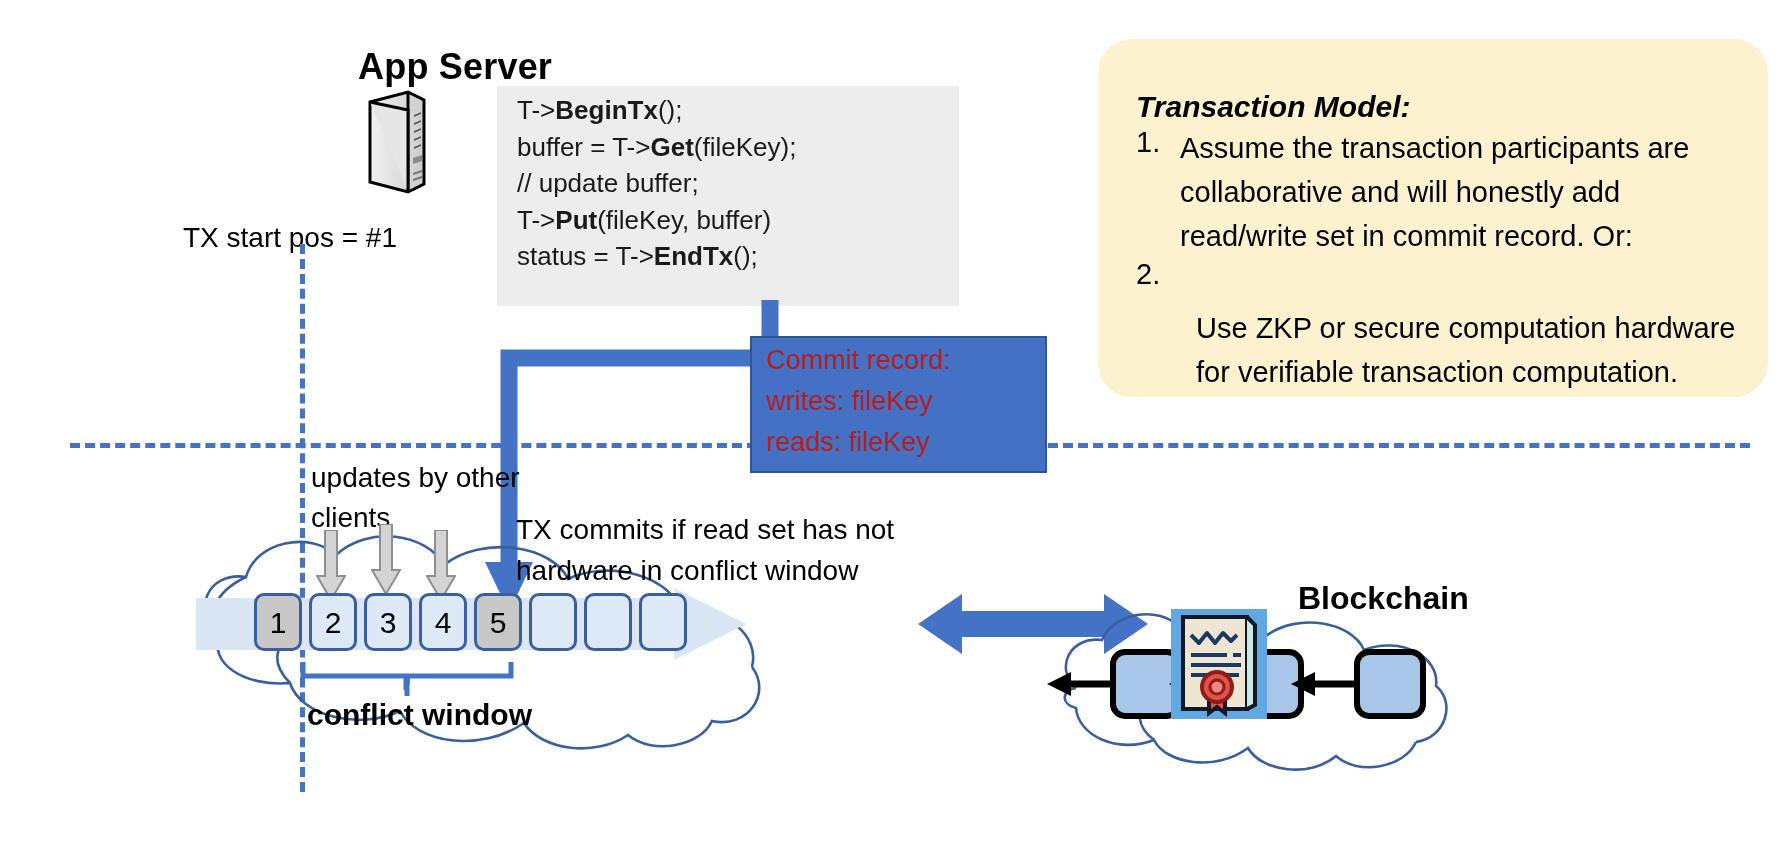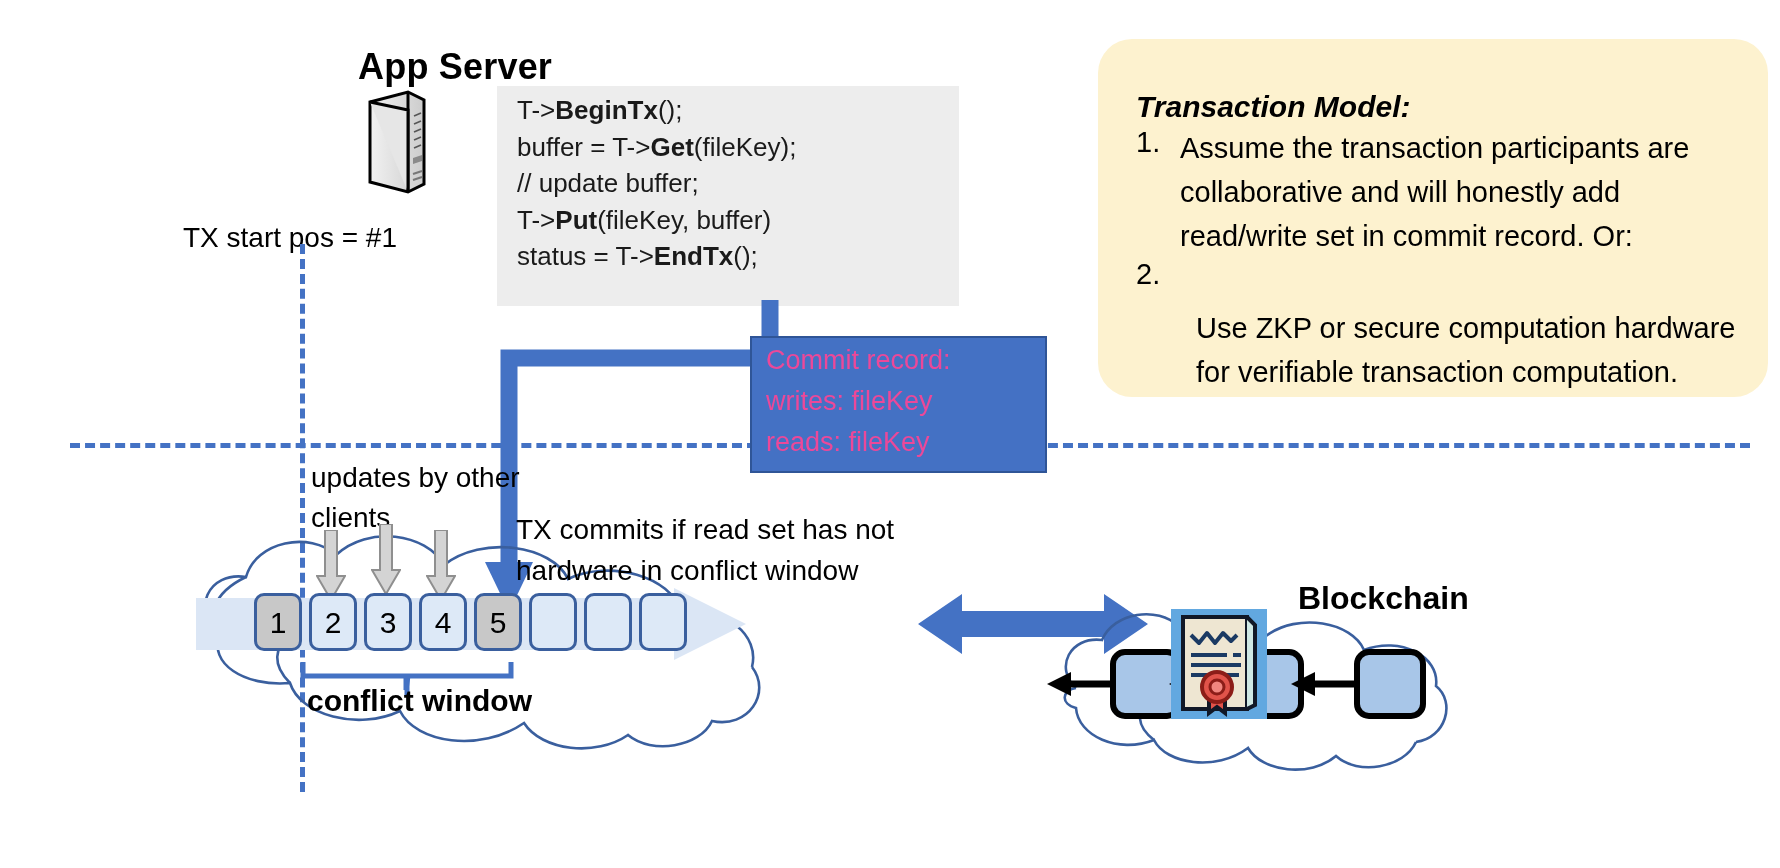--- a/index.html
+++ b/index.html
@@ -16,21 +16,21 @@
   #code-lines{left:517px;top:92px;width:450px;font-size:26px;line-height:36.5px;color:#1a1a1a;}
   #code-lines .ln{white-space:pre;}
   #code-lines b{font-weight:bold;}
 
   
   #tx-start-pos{left:183px;top:222px;font-size:28px;white-space:nowrap;}
 
   
   #commit-record-box{left:750px;top:336px;width:297px;height:137px;
       background:#4471c4;border:2px solid #2f5597;box-sizing:border-box;}
-  #commit-record-text{left:766px;top:340px;width:280px;font-size:27px;line-height:41px;color:#ec4899;}
+  #commit-record-text{left:766px;top:340px;width:280px;font-size:27px;line-height:41px;color:#b91c1c;}
 
   
   #tx-model-box{left:1098px;top:39px;width:670px;height:358px;background:#fdf2cf;
       border-radius:34px;}
   #tx-model-title{left:1136px;top:90px;font-size:30px;font-style:italic;font-weight:bold;}
   .tx-item{position:absolute;font-size:29px;line-height:44px;}
   .tx-num{position:absolute;font-size:29px;}
 
   
   #hsep{left:70px;top:443px;width:1680px;height:0;
@@ -59,21 +59,21 @@
   .cell{position:absolute;top:0;width:48px;height:58px;border:3px solid #3a5f9e;
         border-radius:10px;box-sizing:border-box;background:#dde9f7;
         font-size:30px;line-height:54px;text-align:center;color:#000;}
   .cell.shaded{background:#c8c8c8;}
 
   
   .grey-arrow{position:absolute;width:30px;height:72px;}
 
   
   #brace{left:300px;top:660px;width:224px;height:40px;}
-  #conflict-window-label{left:307px;top:684px;font-size:30px;font-weight:bold;}
+  #conflict-window-label{left:307px;top:698px;font-size:30px;font-weight:bold;}
 
   
   #double-arrow{left:918px;top:590px;width:230px;height:68px;}
 
   
   #right-cloud{left:1040px;top:592px;width:420px;height:190px;}
 
   
   #certificate-icon{left:1171px;top:609px;width:96px;height:110px;}
 

